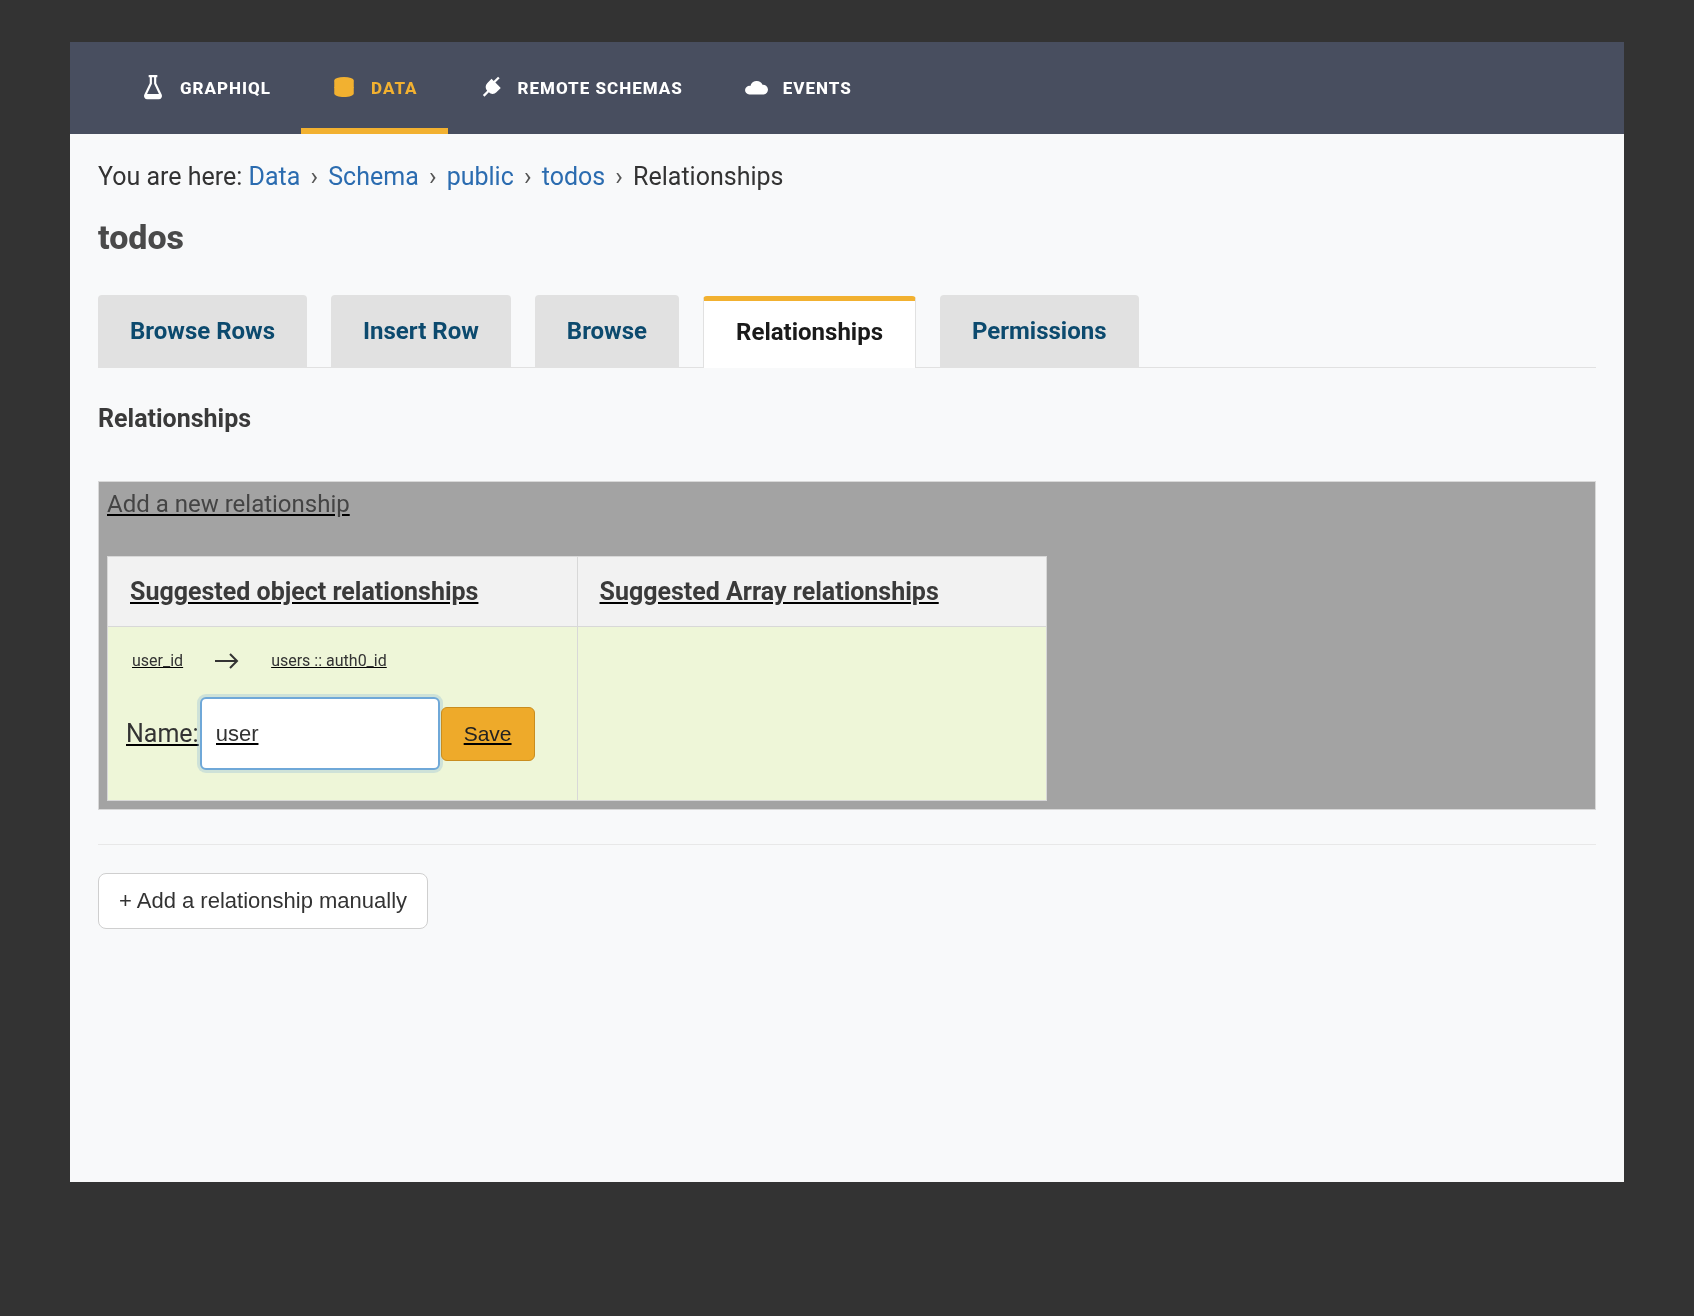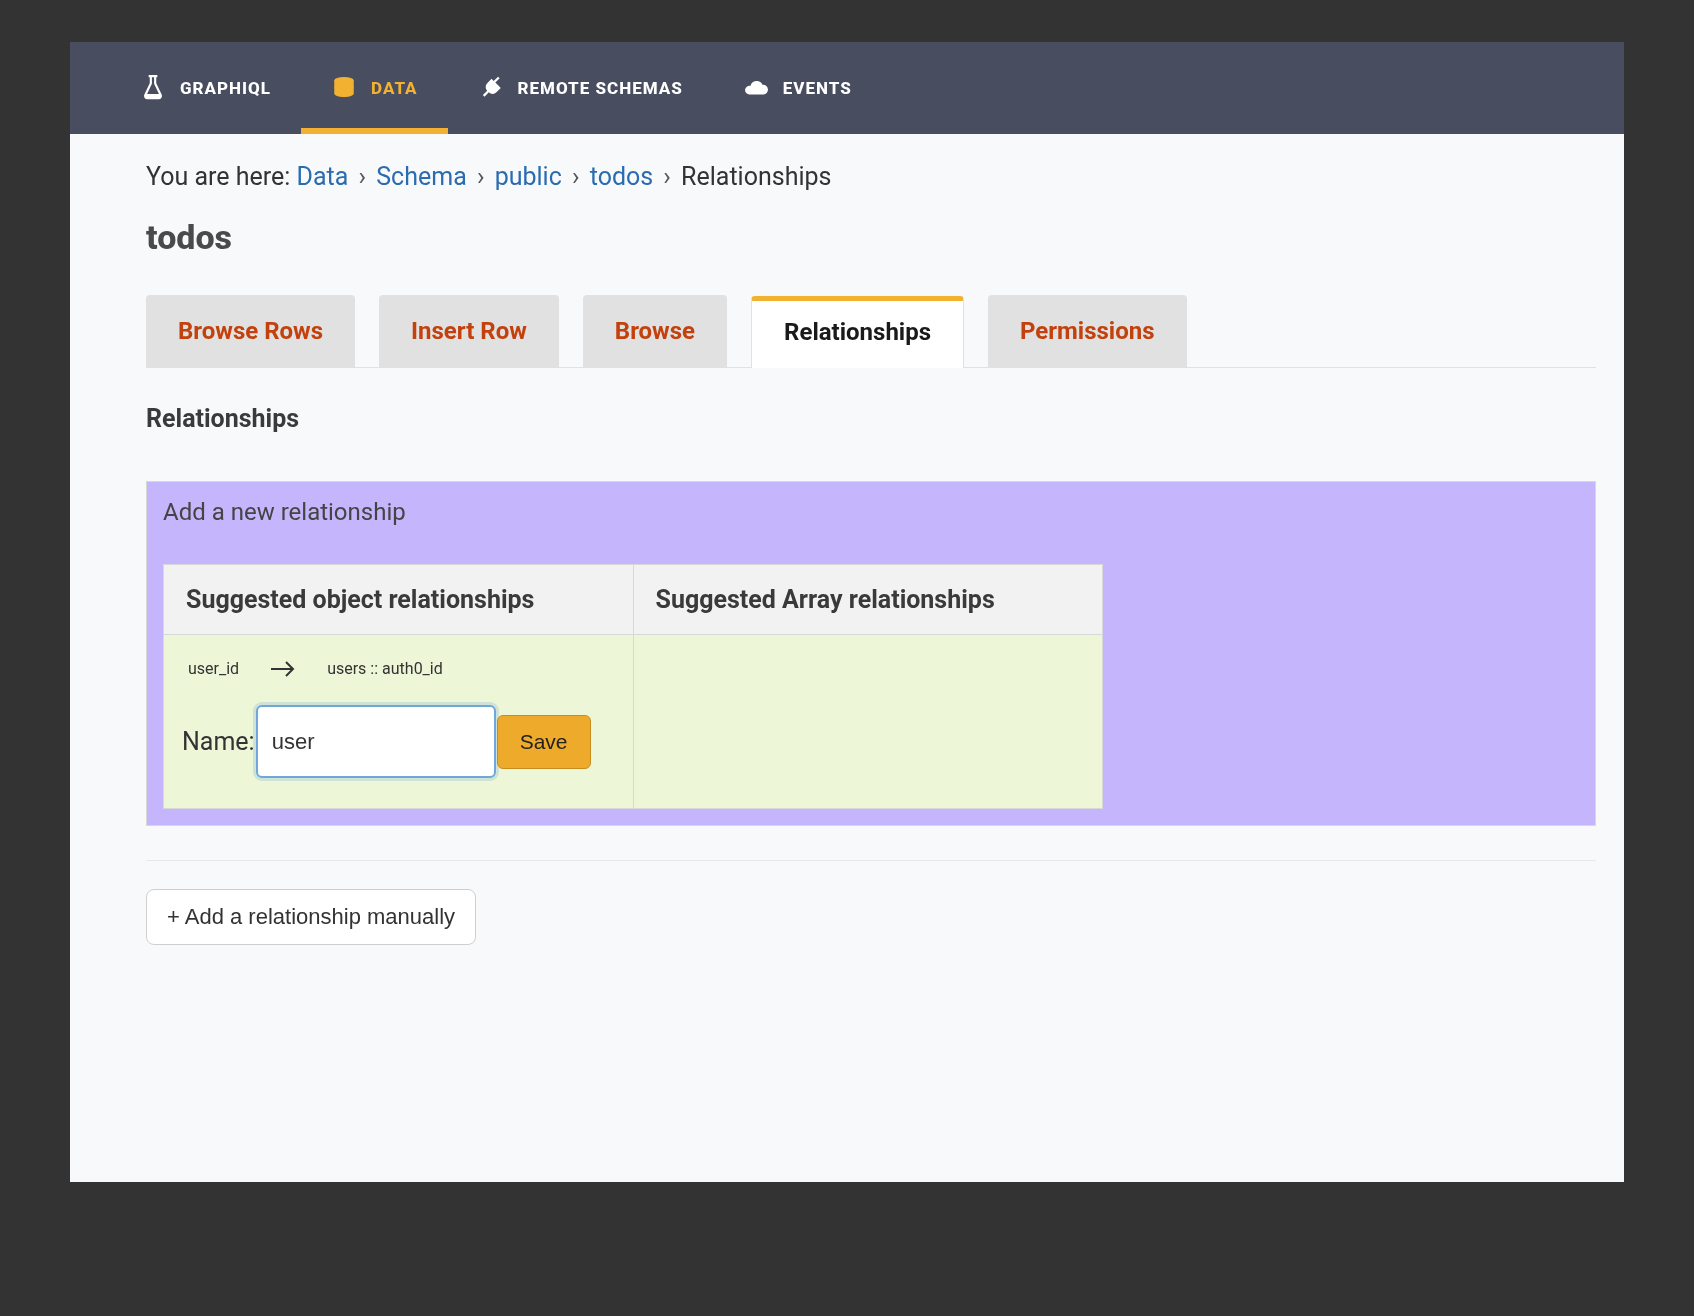--- a/index.html
+++ b/index.html
@@ -46,21 +46,20 @@
   }
   .topnav-item .icon { display: inline-flex; }
   .topnav-item svg { width: 26px; height: 26px; }
   .topnav-item.active svg { fill: #f2b130; }
   .topnav-item:not(.active) svg { fill: #ffffff; }
 
   
   .body {
     padding: 28px 28px 0 28px;
     flex: 1;
-    margin-left: 48px;
   }
   .breadcrumb {
     font-size: 25px;
     color: #333;
     margin-bottom: 26px;
   }
   .breadcrumb .bc-label { color: #333; }
   .breadcrumb .bc-link { color: #2b6cb0; cursor: pointer; }
   .breadcrumb .bc-sep { color: #555; margin: 0 4px; }
   .breadcrumb .bc-current { color: #333; }
@@ -73,21 +72,21 @@
   }
 
   
   .tabs {
     display: flex;
     gap: 24px;
     border-bottom: 1px solid #e1e1e1;
   }
   .tab {
     background: #e1e1e1;
-    color: #c2410c;
+    color: #0c4a6e;
     font-size: 24px;
     font-weight: 700;
     padding: 22px 32px;
     border-radius: 4px 4px 0 0;
     cursor: pointer;
   }
   .tab.active {
     background: #ffffff;
     color: #1a1a1a;
     border-top: 5px solid #f2b130;
@@ -101,22 +100,23 @@
   .section-title {
     font-size: 25px;
     font-weight: 700;
     color: #3a3a3a;
     margin: 36px 0 48px 0;
   }
 
   
   .panel {
     border: 1px solid #d8d8d8;
-    background: #c4b5fd;
-    padding: 16px;
+    background: #a3a3a3;
+    padding: 8px;
+    text-decoration: underline;
   }
   .panel-label {
     font-size: 24px;
     color: #444;
     margin-bottom: 38px;
   }
 
   
   .suggest-table {
     display: flex;

